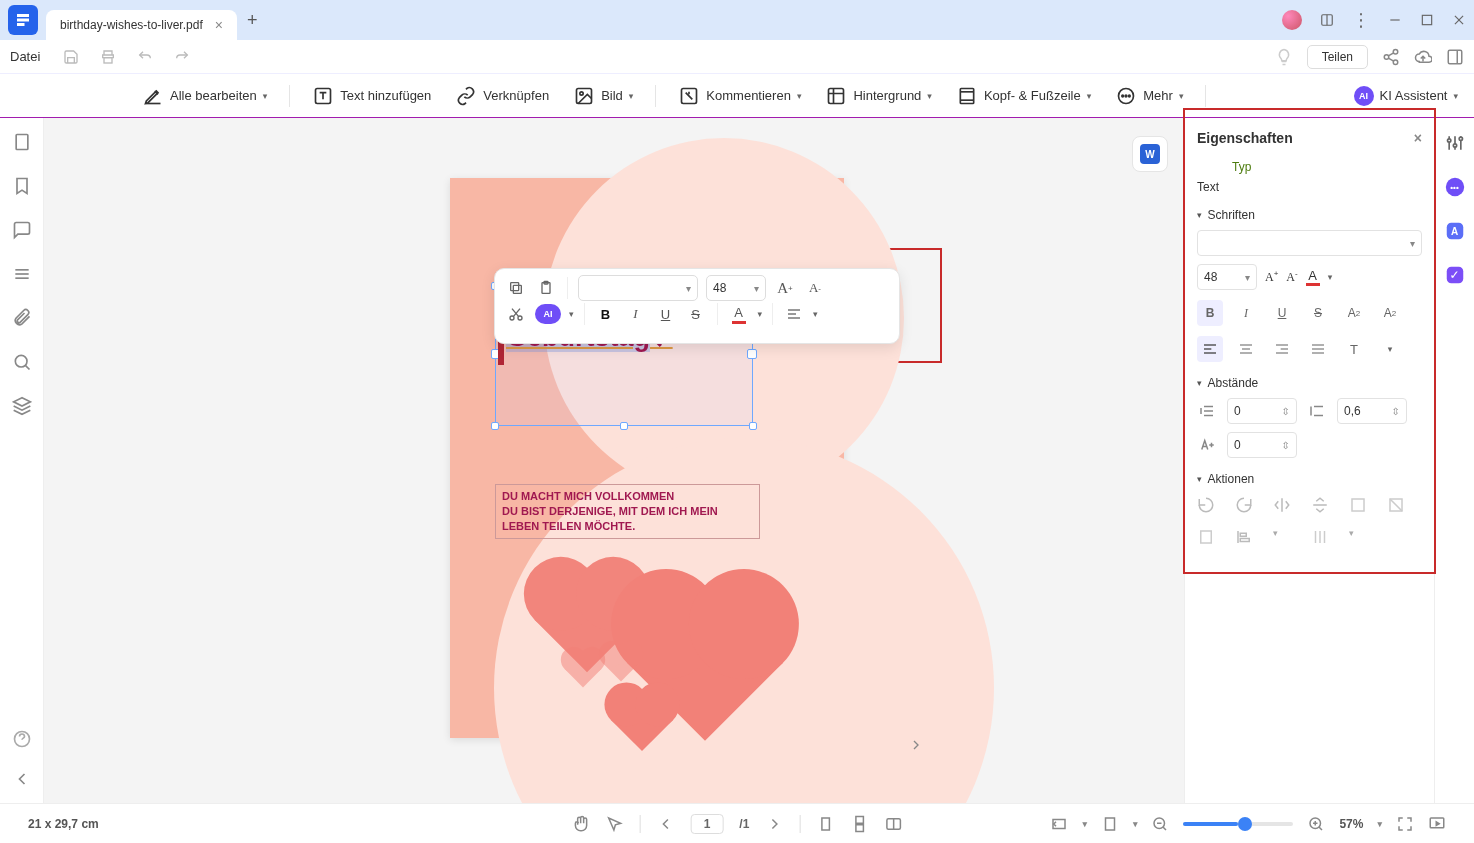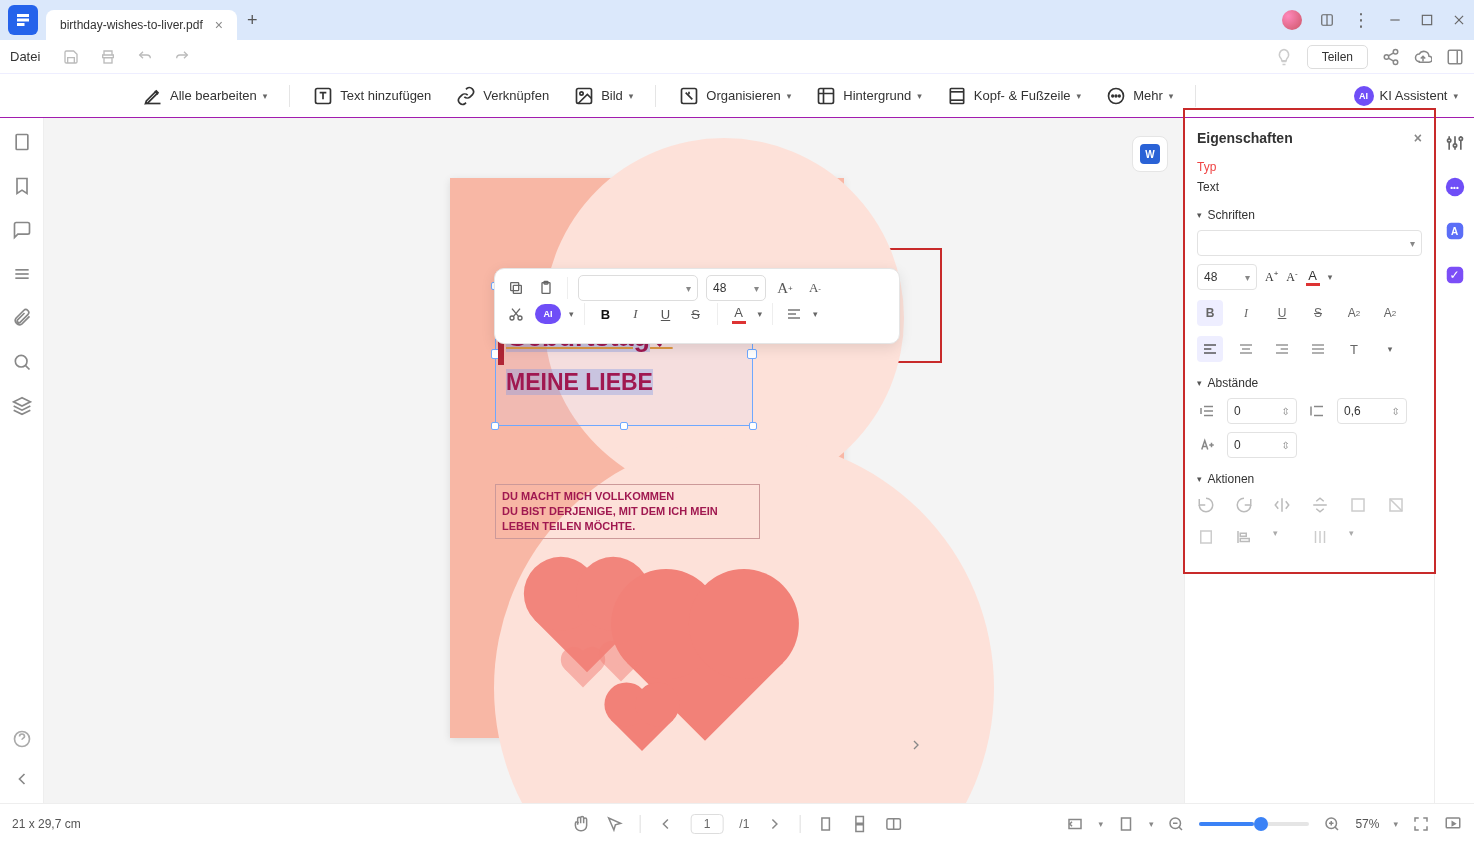--- a/index.html
+++ b/index.html
@@ -86,42 +86,42 @@
 
 .redbox{position:absolute;border:2px solid #c82a2a;pointer-events:none;}
 .rb1{left:418px;top:130px;width:480px;height:115px;}
 
 
 .rpanel { width:250px; border-left:1px solid #eee; background:#fff; position:relative; padding:12px 12px; font-size:12px;}
 .rpanel .rbx{position:absolute;left:-2px;top:-10px;right:-2px;height:466px;border:2px solid #c82a2a;pointer-events:none;}
 .rp-head{display:flex;align-items:center;font-weight:600;font-size:14px;margin-bottom:14px;}
 .rp-close{margin-left:auto;color:#888;cursor:pointer;}
 .rp-row{margin:6px 0;}
-.rp-lbl{color:#ef4444;}
+.rp-lbl{color:#4d7c0f;margin-left:35px;}
 .rp-sec{display:flex;align-items:center;gap:6px;margin-top:14px;color:#333;font-size:12px;}
 .rp-sec .caret{font-size:9px;color:#555;}
 .rp-field{border:1px solid #e2e2e2;border-radius:4px;height:26px;display:flex;align-items:center;padding:0 6px;font-size:12px;}
 .rp-field .dd{margin-left:auto;color:#888;font-size:10px;}
 .rp-icos{display:flex;gap:10px;margin-top:10px;color:#666;}
 .rp-icos span{width:26px;height:26px;display:flex;align-items:center;justify-content:center;border-radius:4px;cursor:pointer;}
 .rp-icos .sel{background:#eef;}
 .rp-sp{display:flex;gap:10px;margin-top:8px;align-items:center;}
 .rp-sp .rp-field{width:70px;}
 .rp-sp .spico{width:20px;color:#777;}
 .rp-act{display:flex;gap:16px;margin-top:10px;color:#bbb;}
 .rp-act span{width:22px;height:22px;}
 
 
 .rightstrip{width:40px;border-left:1px solid #eee;display:flex;flex-direction:column;align-items:center;padding-top:12px;gap:18px;}
 .rs-ico{width:26px;height:26px;display:flex;align-items:center;justify-content:center;color:#6f4ef7;cursor:pointer;border-radius:6px;}
 .rs-ico.grey{color:#888;}
 .rs-ico.chat{position:relative;}
 
 
-.statusbar{position:absolute;left:0;right:0;bottom:0;height:40px;border-top:1px solid #eee;display:flex;align-items:center;padding:0 12px;font-size:12px;color:#555;}
+.statusbar{position:absolute;left:0;right:0;bottom:0;height:40px;border-top:1px solid #eee;display:flex;align-items:center;padding:0 28px;font-size:12px;color:#555;font-weight:bold;}
 .sb-left{min-width:100px;}
 .sb-center{position:absolute;left:50%;transform:translateX(-50%);display:flex;align-items:center;gap:16px;color:#666;}
 .sb-page{border:1px solid #ddd;border-radius:4px;padding:2px 12px;}
 .sb-ico{width:18px;height:18px;}
 .sb-right{margin-left:auto;display:flex;align-items:center;gap:14px;}
 .slider{position:relative;width:110px;height:4px;background:#e5e5e5;border-radius:2px;}
 .slider .fill{position:absolute;left:0;top:0;bottom:0;width:50%;background:#3b82f6;border-radius:2px;}
 .slider .knob{position:absolute;left:50%;top:-5px;width:14px;height:14px;border-radius:50%;background:#3b82f6;}
 .scroll-indicator{position:absolute;right:260px;bottom:50px;color:#888;}
 
@@ -255,21 +255,21 @@
     <span style="font-size:9px;color:#666">▾</span>
   </div>
   <div class="tbsep"></div>
   <div class="tbitem">
     <span class="tbicon">
         <svg width="20" height="20" viewBox="0 0 24 24" fill="none" stroke="#333" stroke-width="2">
           <rect x="3" y="3" width="18" height="18" rx="2"></rect>
           <path d="M8 8l8 8M12 7v3"></path>
         </svg>
       </span>
-    <span>Organisieren</span>
+    <span>Kommentieren</span>
     <span style="font-size:9px;color:#666">▾</span>
   </div>
   <div class="tbitem">
     <span class="tbicon">
         <svg width="20" height="20" viewBox="0 0 24 24" fill="none" stroke="#333" stroke-width="2">
           <rect x="3" y="3" width="18" height="18" rx="2"></rect>
           <path d="M3 9h18M9 3v18"></path>
         </svg>
       </span>
     <span>Hintergrund</span>
@@ -361,21 +361,20 @@
 
       <div class="textblock1">
         <div class="handle h-tl"></div>
           <div class="handle h-tr"></div>
         <div class="handle h-bl"></div>
           <div class="handle h-br"></div>
         <div class="handle h-tm"></div>
           <div class="handle h-bm"></div>
         <div class="redbar"></div>
         <div class="txt1"><span>Alles Gute zum Geburtstag</span>↲</div>
-        <div class="txt2"><span>MEINE LIEBE</span></div>
       </div>
 
       <div class="descblock">
         <div>DU MACHT MICH VOLLKOMMEN</div>
         <div>DU BIST DERJENIGE, MIT DEM ICH MEIN LEBEN TEILEN MÖCHTE.</div>
       </div>
     </div>
 
     <div class="ft">
       <div class="ftrow">

